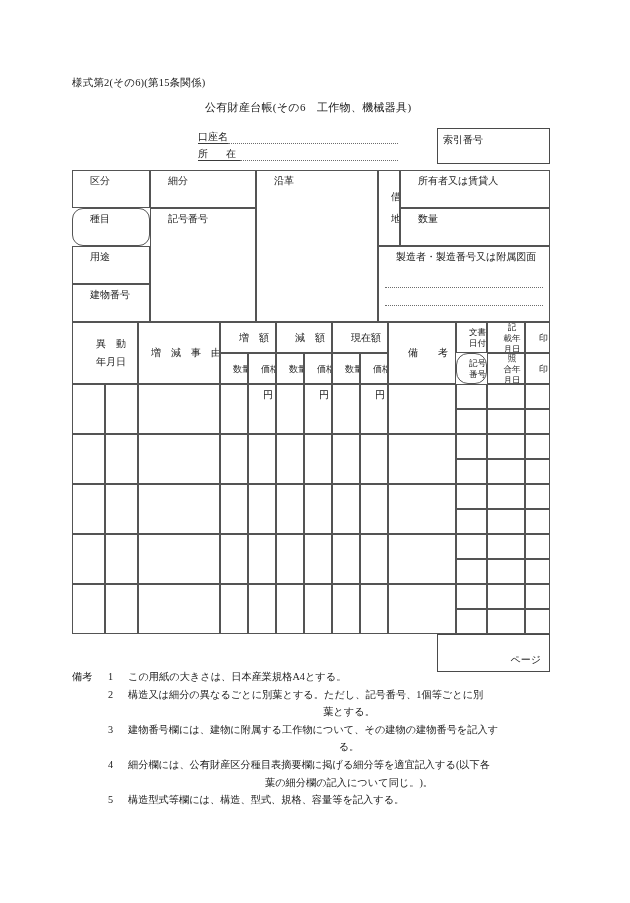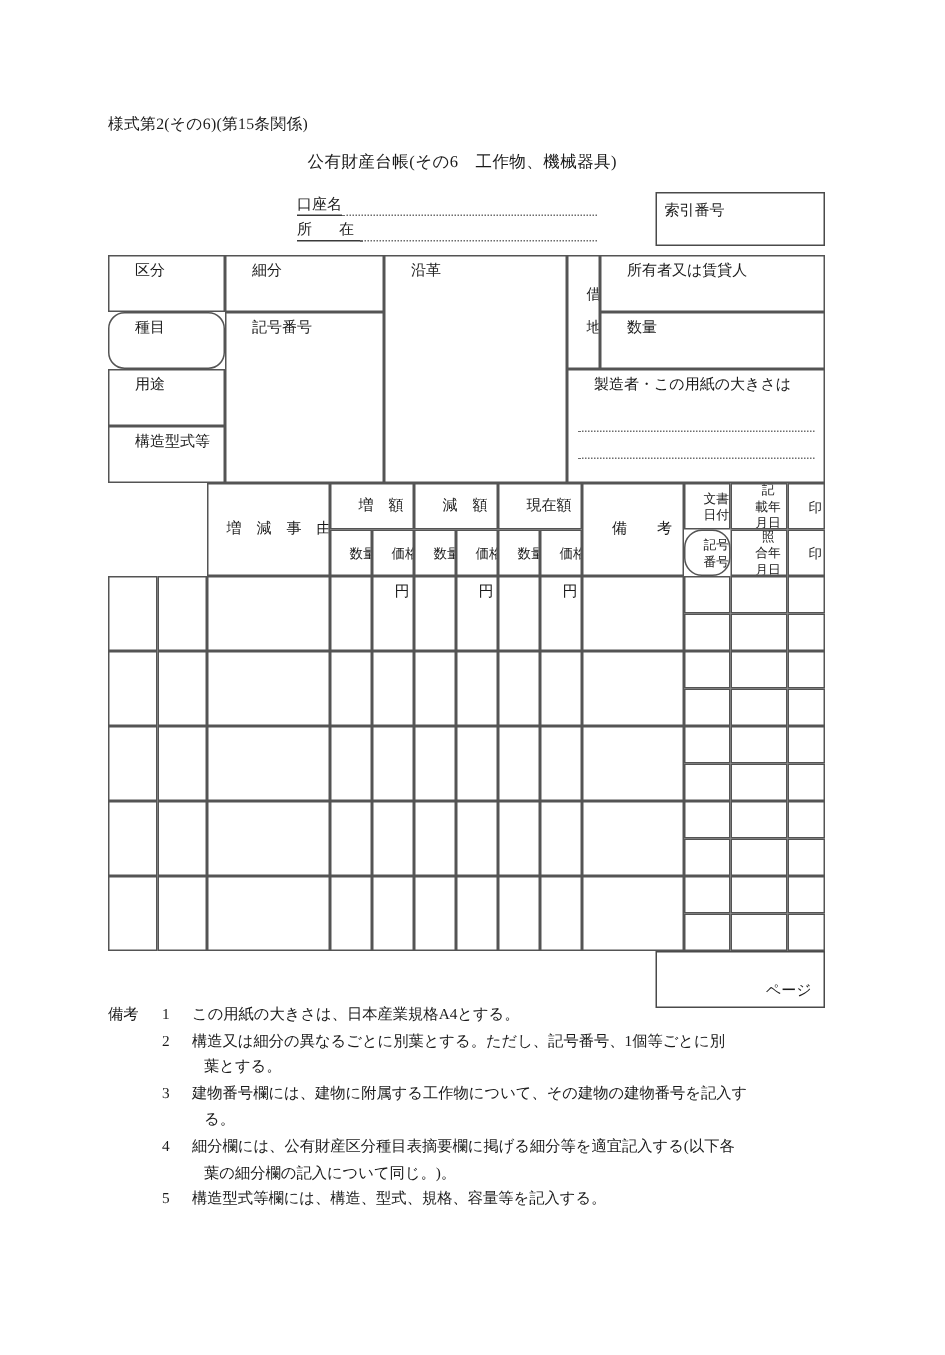--- a/index.html
+++ b/index.html
@@ -151,20 +151,21 @@
     flex: 0 0 36px;
     white-space: nowrap;
   }
   .note-num {
     width: 20px;
     flex: 0 0 20px;
   }
   .note-body { flex: 1; }
   .note-cont {
     padding-left: 64px;
+    text-align: center;
   }
 </style>
 </head>
 <body>
 
 <div class="page">
 
   <div class="form-no">様式第2(その6)(第15条関係)</div>
   <div class="doc-title">公有財産台帳(その6　工作物、機械器具)</div>
 
@@ -184,21 +185,21 @@
   <div class="cell" style="left:72px;  top:170px; width:78px;  height:38px;">
       <span class="t">区分</span>
     </div>
   <div class="cell" style="left:72px;  top:208px; width:78px;  height:38px;border-radius:11px;">
       <span class="t">種目</span>
     </div>
   <div class="cell" style="left:72px;  top:246px; width:78px;  height:38px;">
       <span class="t">用途</span>
     </div>
   <div class="cell" style="left:72px;  top:284px; width:78px;  height:38px;">
-      <span class="t">構造型式等</span>
+      <span class="t">建物番号</span>
     </div>
 
   <div class="cell" style="left:150px; top:170px; width:106px; height:38px;">
       <span class="t">細分</span>
     </div>
   <div class="cell" style="left:150px; top:208px; width:106px; height:114px;">
       <span class="t">記号番号</span>
     </div>
 
   <div class="cell" style="left:256px; top:170px; width:122px; height:152px;">
@@ -212,25 +213,31 @@
     </span>
   </div>
   <div class="cell" style="left:400px; top:170px; width:150px; height:38px;">
       <span class="t">所有者又は賃貸人</span>
     </div>
   <div class="cell" style="left:400px; top:208px; width:150px; height:38px;">
       <span class="t">数量</span>
     </div>
 
   <div class="cell" style="left:378px; top:246px; width:172px; height:76px;">
-    <span class="t" style="white-space:normal; right:5px; width:162px; line-height:12px;">製造者・この用紙の大きさは</span>
+    <span class="t" style="white-space:normal; right:5px; width:162px; line-height:12px;">製造者・製造番号又は附属図面</span>
     <span class="dotline" style="left:6px; right:6px; top:40px;"></span>
     <span class="dotline" style="left:6px; right:6px; top:58px;"></span>
   </div>
 
+  <div class="cell ctr vmid" style="left:72px; top:322px; width:66px; height:62px;">
+    <span class="t" style="line-height:18px;">
+      <span style="display:block;letter-spacing:0;">異　動</span>
+      <span style="display:block;letter-spacing:0;">年月日</span>
+    </span>
+  </div>
 
   <div class="cell ctr vmid" style="left:138px; top:322px; width:82px; height:62px;">
       <span class="t">増　減　事　由</span>
     </div>
 
   <div class="cell ctr vmid" style="left:220px; top:322px; width:56px; height:31px;">
       <span class="t">増　額</span>
     </div>
   <div class="cell ctr vmid tiny" style="left:220px; top:353px; width:28px; height:31px;">
       <span class="t">数量</span>

